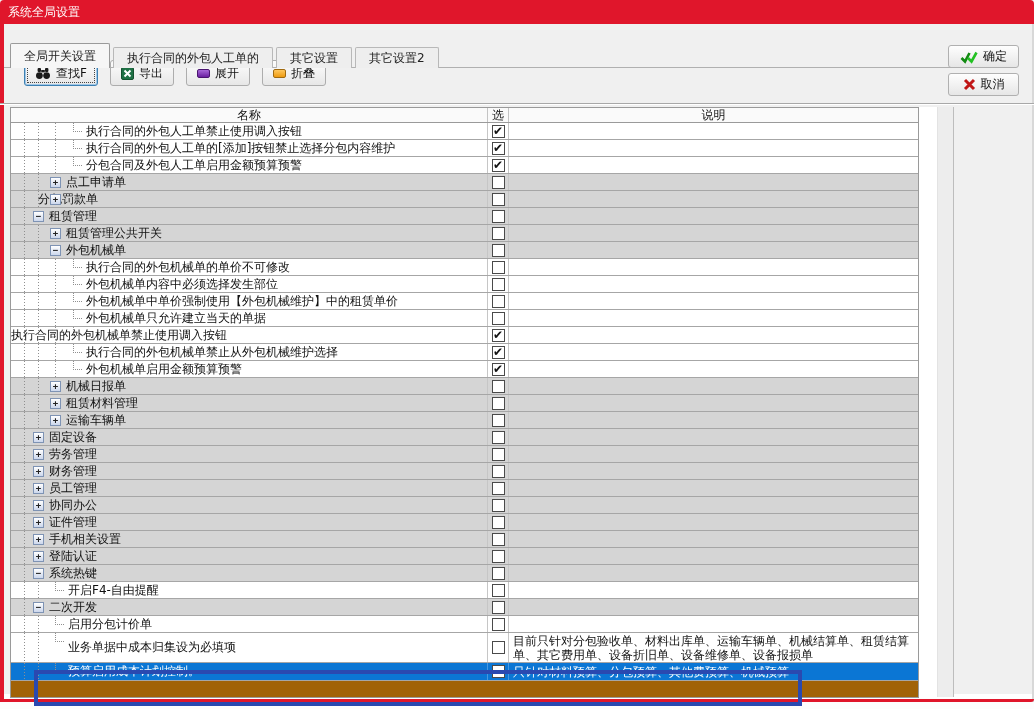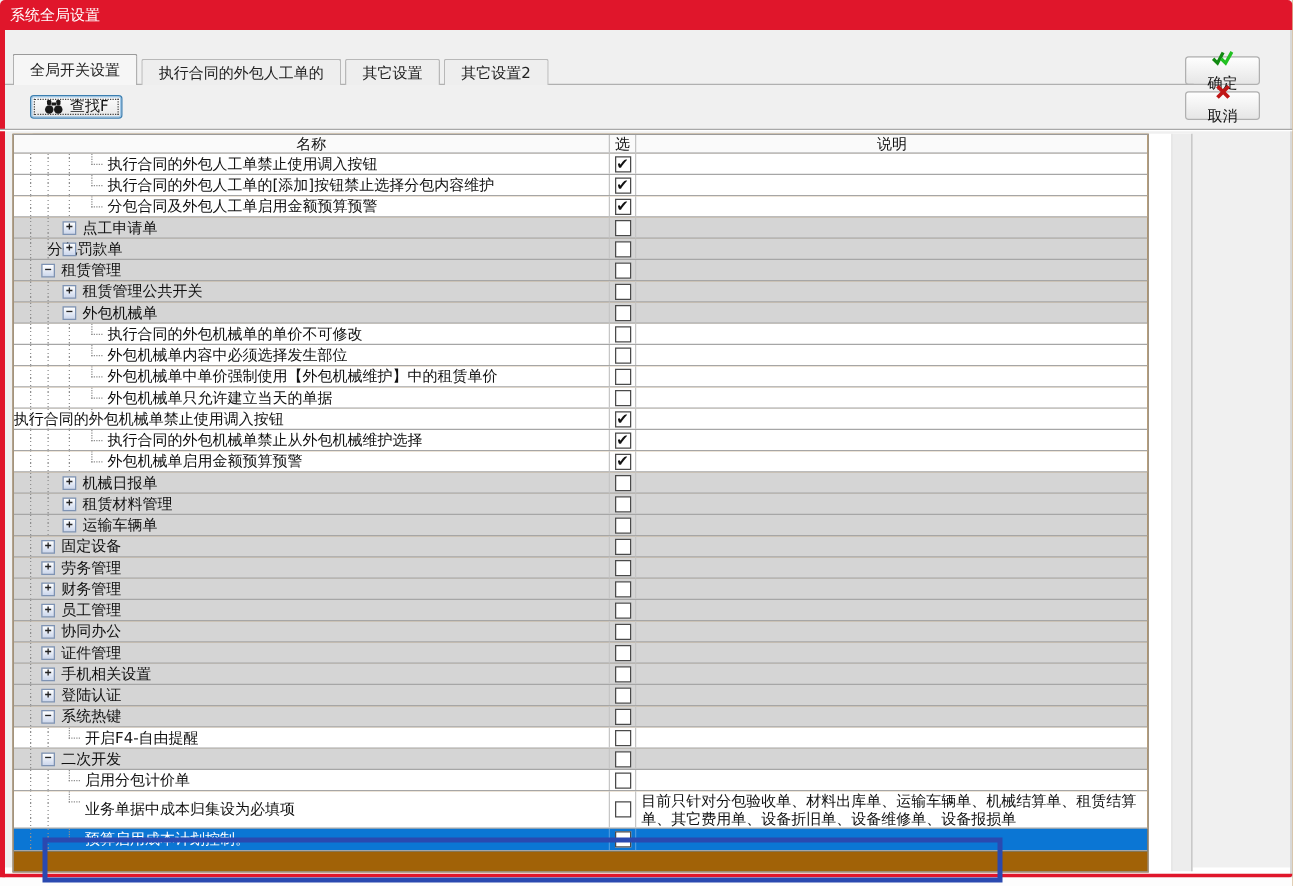--- a/index.html
+++ b/index.html
@@ -17,29 +17,29 @@
   .below-table-white { position:absolute; left:4px; top:694px; width:1028px; height:5px; background:#fff; }
 
   
   .tabline { position:absolute; left:4px; top:67px; width:951px; height:1px; background:#b0b0b0; z-index:1; }
   .tabs { position:absolute; left:10px; top:43px; height:25px; display:flex; align-items:flex-end; z-index:2; }
   .tab { height:21px; line-height:20px; padding:0 13px; background:#eeeeee; border:1px solid #b8b8b8;
          border-bottom:none; border-radius:2px 2px 0 0; margin-right:3px; color:#222; cursor:default; }
   .tab.active { height:25px; line-height:24px; background:#f6f6f6; border-color:#9a9a9a; position:relative; z-index:3; }
 
   
-  .toolbar { position:absolute; left:24px; top:76px; height:26px; display:flex; gap:12px;flex-direction:column; }
+  .toolbar { position:absolute; left:24px; top:60px; height:26px; display:flex; gap:12px; }
   .tbtn { height:26px; display:flex; align-items:center; gap:5px; padding:0 10px;
           background:linear-gradient(180deg,#fdfdfd,#e7e7e7); border:1px solid #adadad; border-radius:3px; }
   .tbtn.focused { border:1px solid #3c7fb1; box-shadow:inset 0 0 0 1px #9ec7e8; outline:1px dotted #444; outline-offset:-4px; }
   .sep { position:absolute; left:0; top:103px; width:1034px; height:2px; border-top:1px solid #a8a8a8; border-bottom:1px solid #ffffff; }
 
   
-  .abtn { position:absolute; left:948px; width:60px; height:23px; display:flex; align-items:center; justify-content:center;
-          gap:5px; background:linear-gradient(180deg,#fefefe,#e6e6e6); border:1px solid #b0b0b0; border-radius:3px;flex-direction:column; }
+  .abtn { position:absolute; left:948px; width:71px; height:23px; display:flex; align-items:center; justify-content:center;
+          gap:5px; background:linear-gradient(180deg,#fefefe,#e6e6e6); border:1px solid #b0b0b0; border-radius:3px; }
   .abtn.ok { top:45px; } .abtn.cancel { top:73px; }
 
   
   .table-bg { position:absolute; left:10px; top:107px; width:944px; height:590px; background:#fff; }
   .vscroll  { position:absolute; left:937px; top:107px; width:17px; height:590px; background:#ededed;
               border-left:1px solid #e3e3e3; border-right:1px solid #bdbdbd; }
   .grid { position:absolute; left:10px; top:107px; width:909px; height:591px; border:1px solid #9a9a9a; background:#a16207; overflow:hidden; }
   .hrow { display:flex; height:15px; background:#fafafa; border-bottom:1px solid #9a9a9a; }
   .hrow .hc { line-height:14px; text-align:center; color:#111; }
   .hc.name { flex:0 0 476px; }
@@ -534,18 +534,19 @@
         <div class="row bg-selected">
           <div class="cell namecell">
             <i class="vguide" style="left: 13px;"></i>
             <i class="vguide" style="left: 27px;"></i>
             <i class="stub" style="left: 44px;"></i>
             <span class="rowlabel" style="margin-left: 57px;">预算启用成本计划控制。</span>
           </div>
           <div class="cell checkcell">
             <span class="checkbox"></span>
           </div>
+          <div class="cell desccell">只针对材料预算、分包预算、其他费预算、机械预算</div>
         </div>
       </div>
   </div>
 
   <div class="annotation"></div>
 </div>
 
 </body></html>

